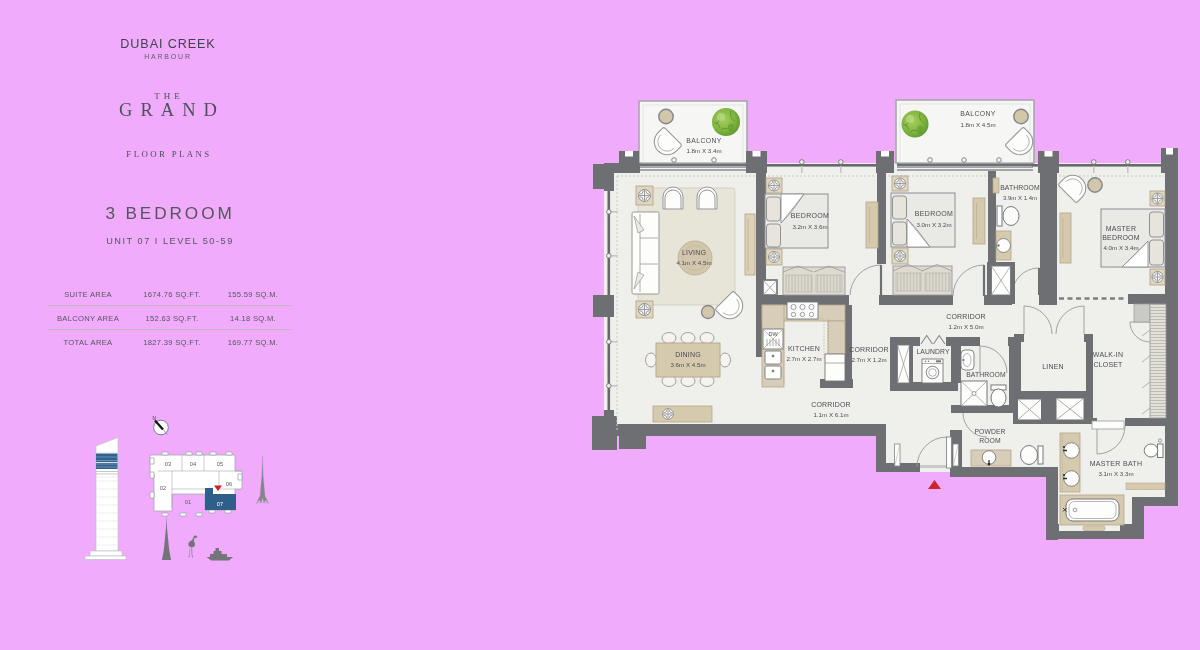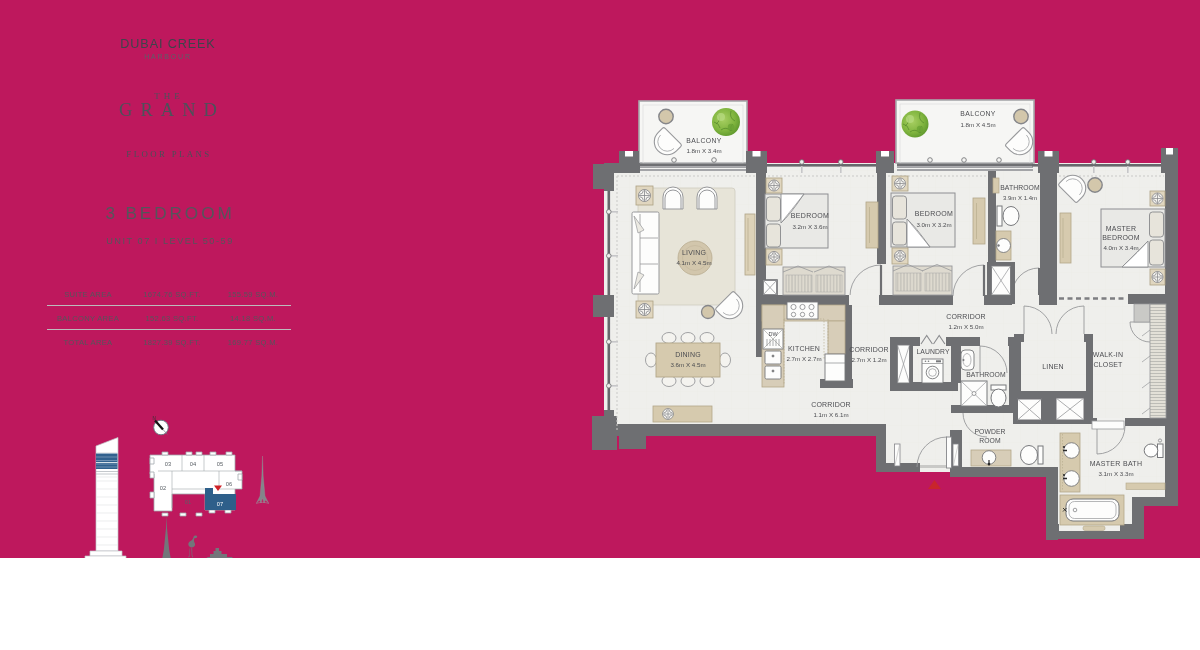--- a/index.html
+++ b/index.html
@@ -1,16 +1,16 @@
 <!DOCTYPE html>
 <html><head>
 <meta charset="utf-8">
 <style>
   html,body{margin:0;padding:0;background:#ffffff;}
-  #page{position:relative;width:1200px;height:558px;background:#be185d;overflow:hidden;font-family:"Liberation Sans",sans-serif;text-decoration:underline;}
+  #page{position:relative;width:1200px;height:650px;background:#f0abfc;overflow:hidden;font-family:"Liberation Sans",sans-serif;text-decoration:underline;}
   svg{position:absolute;left:0;top:0;}
   text{font-family:"Liberation Sans",sans-serif;}
   .ser{font-family:"Liberation Serif",serif;}
 </style>
 </head>
 <body>
 <div id="page">
 <svg width="1200" height="650" viewBox="0 0 1200 650">
 <defs>
   <pattern id="grid" width="17" height="17" patternUnits="userSpaceOnUse">

